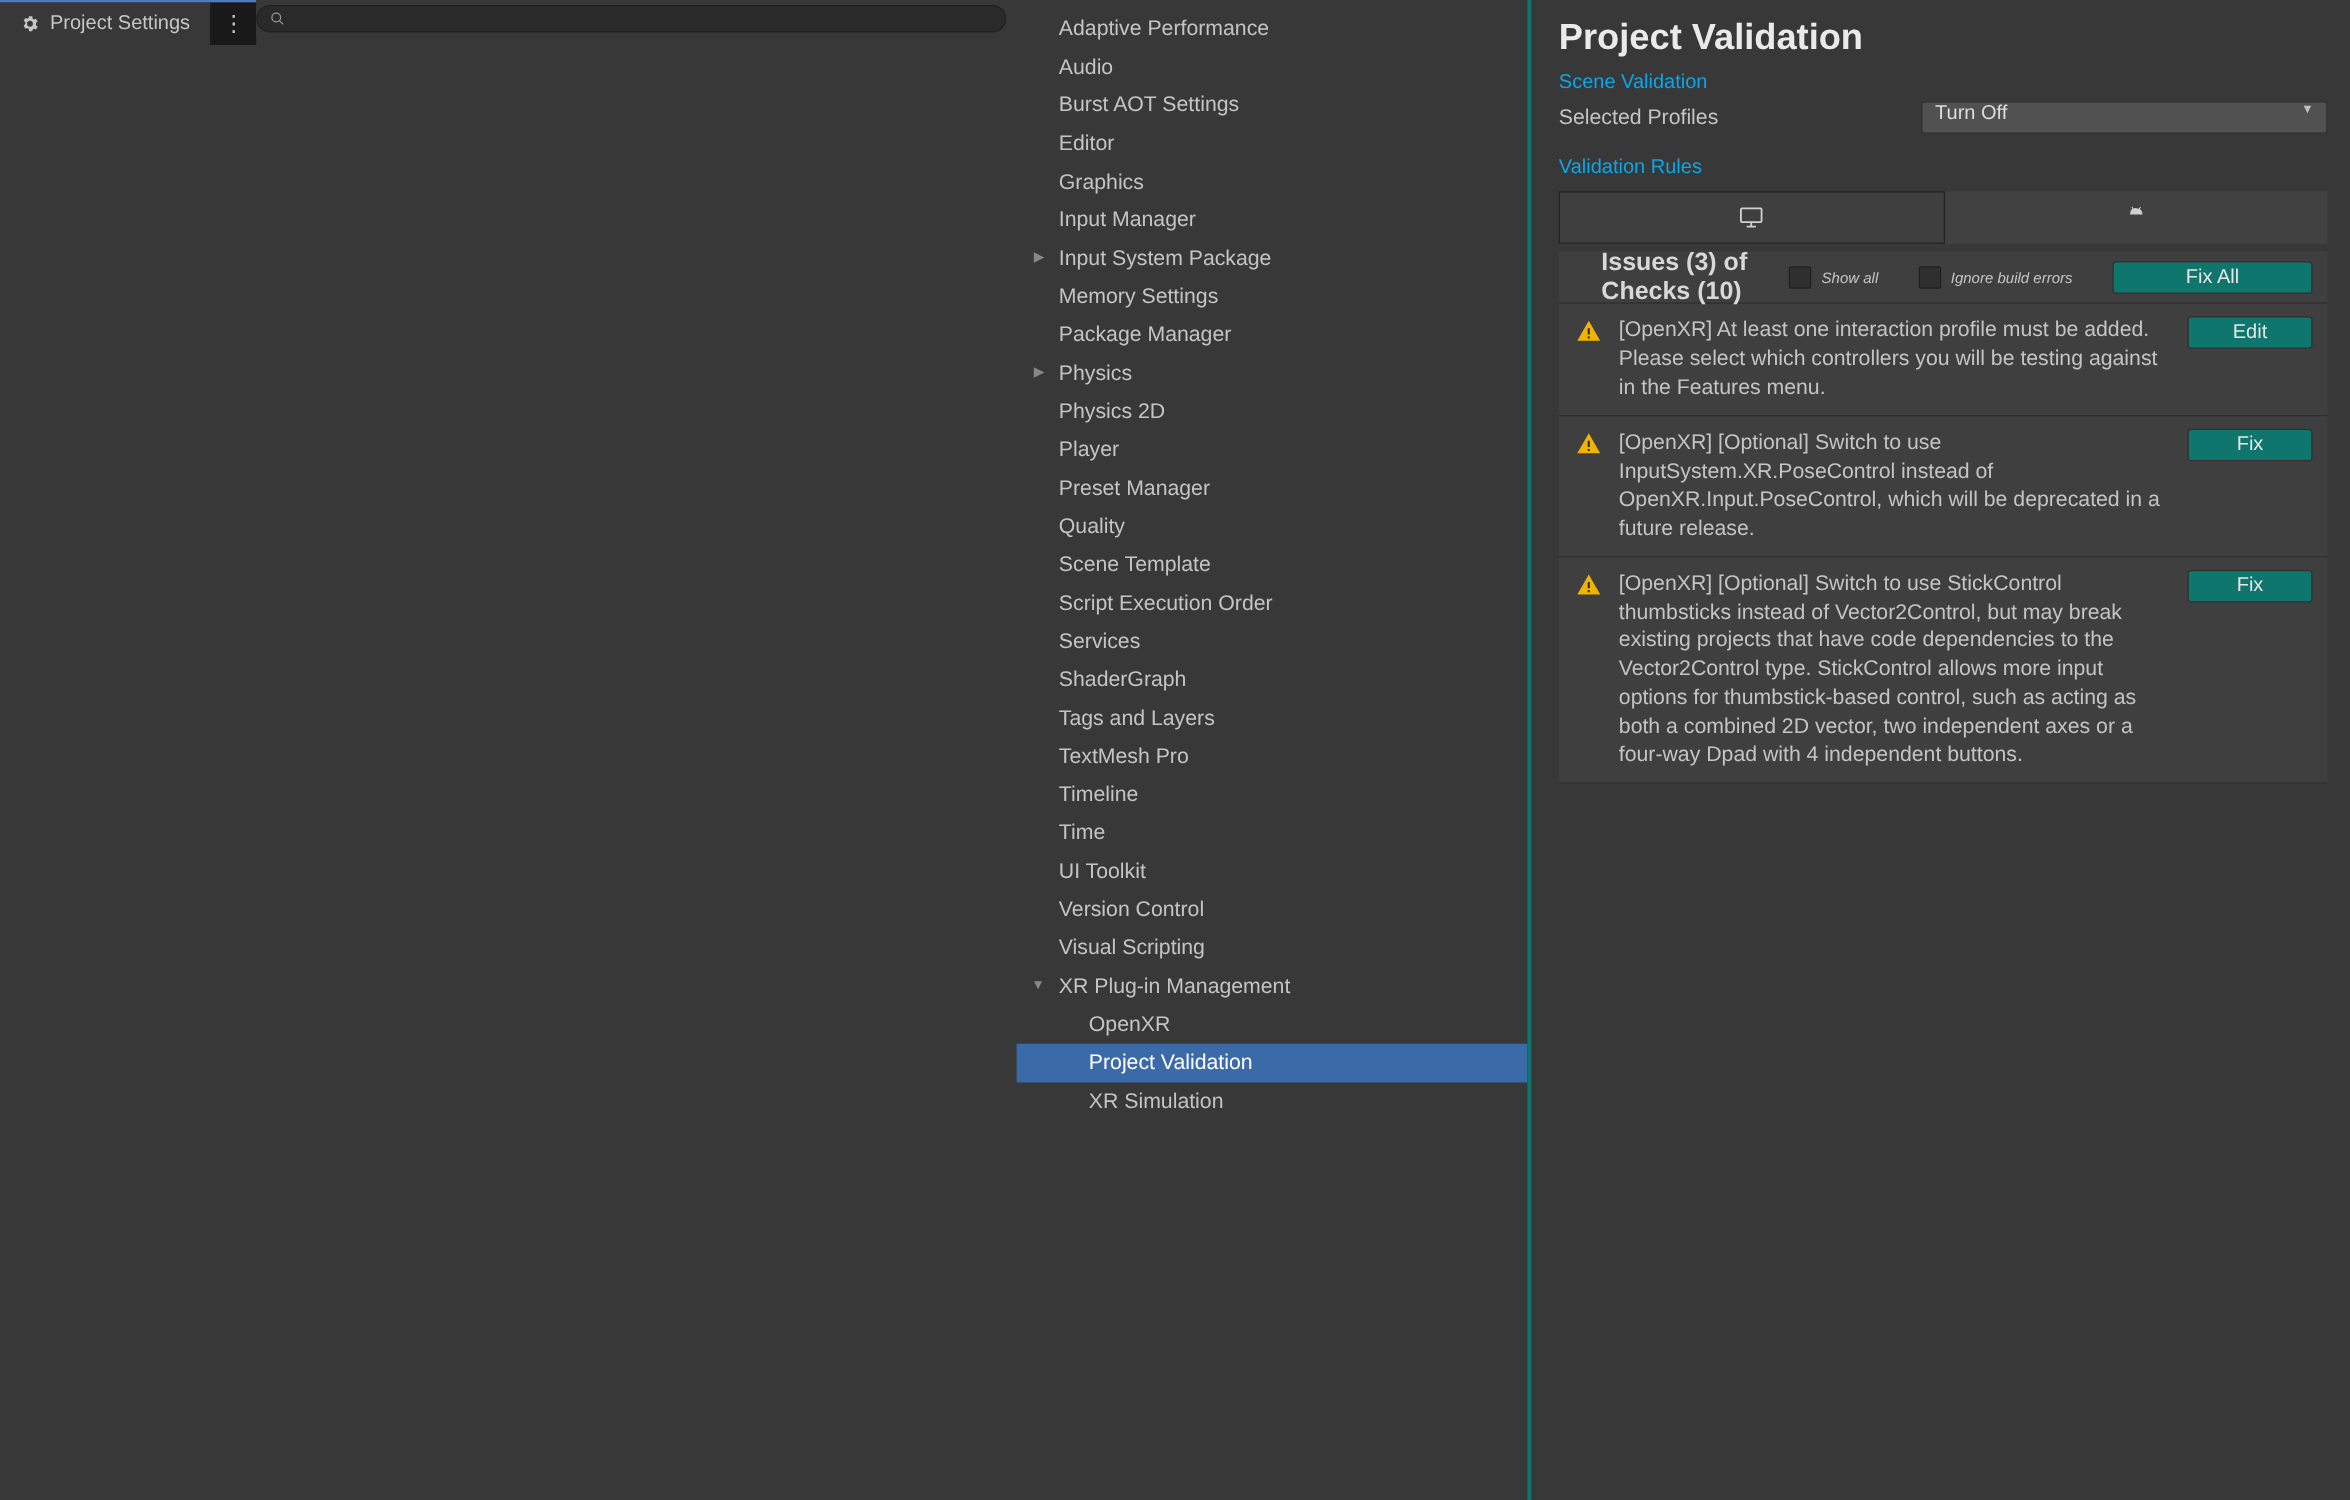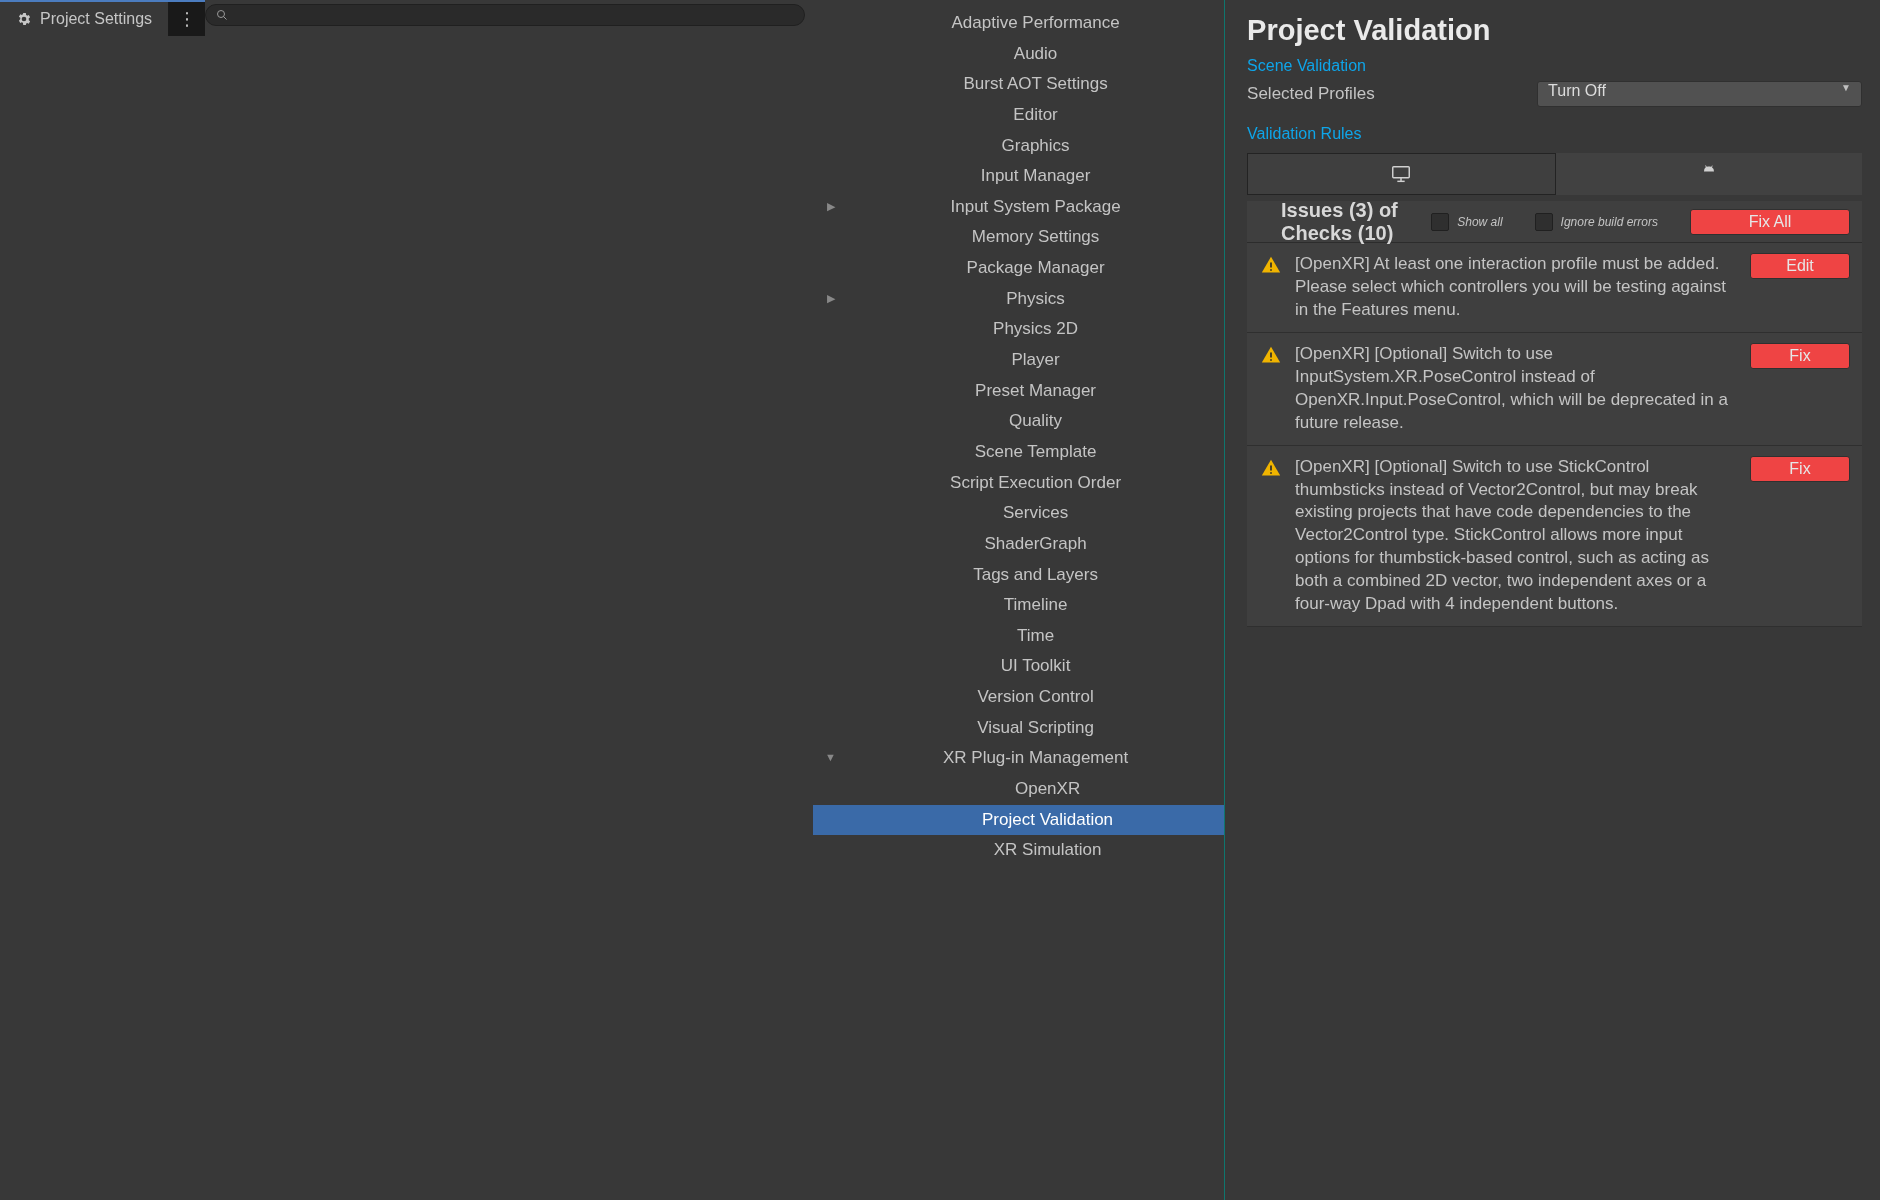--- a/index.html
+++ b/index.html
@@ -69,24 +69,23 @@
     }
     .body {
       flex: 1;
       display: flex;
       background: #383838;
       overflow: hidden;
     }
     .sidebar {
       width: 412px;
       background: #383838;
-      border-right: 1px solid #0f766e;
+      border-right: 3px solid #0f766e;
       padding-top: 8px;
       overflow-y: auto;
-      text-align: center;
     }
     .sidebar-item {
       padding: 3px 0 3px 34px;
       font-size: 17px;
       color: #c4c4c4;
       cursor: default;
       position: relative;
       line-height: 1.45;
     }
     .sidebar-item.expandable::before {
@@ -202,21 +201,21 @@
       width: 18px;
       height: 18px;
       background: #2f2f2f;
       border: 1px solid #202020;
       border-radius: 2px;
     }
     .btn {
       height: 26px;
       min-width: 86px;
       padding: 0 16px;
-      background: #ef4444;
+      background: #0f766e;
       border: 1px solid #303030;
       border-radius: 3px;
       display: inline-flex;
       align-items: center;
       justify-content: center;
       font-size: 16px;
       color: #e6e6e6;
     }
     .issue {
       display: flex;
@@ -286,20 +285,21 @@
       <div class="sidebar-item expandable"><span>Physics</span></div>
       <div class="sidebar-item"><span>Physics 2D</span></div>
       <div class="sidebar-item"><span>Player</span></div>
       <div class="sidebar-item"><span>Preset Manager</span></div>
       <div class="sidebar-item"><span>Quality</span></div>
       <div class="sidebar-item"><span>Scene Template</span></div>
       <div class="sidebar-item"><span>Script Execution Order</span></div>
       <div class="sidebar-item"><span>Services</span></div>
       <div class="sidebar-item"><span>ShaderGraph</span></div>
       <div class="sidebar-item"><span>Tags and Layers</span></div>
+      <div class="sidebar-item"><span>TextMesh Pro</span></div>
       <div class="sidebar-item"><span>Timeline</span></div>
       <div class="sidebar-item"><span>Time</span></div>
       <div class="sidebar-item"><span>UI Toolkit</span></div>
       <div class="sidebar-item"><span>Version Control</span></div>
       <div class="sidebar-item"><span>Visual Scripting</span></div>
       <div class="sidebar-item expanded"><span>XR Plug-in Management</span></div>
       <div class="sidebar-item child"><span>OpenXR</span></div>
       <div class="sidebar-item child selected"><span>Project Validation</span></div>
       <div class="sidebar-item child"><span>XR Simulation</span></div>
     </div>

